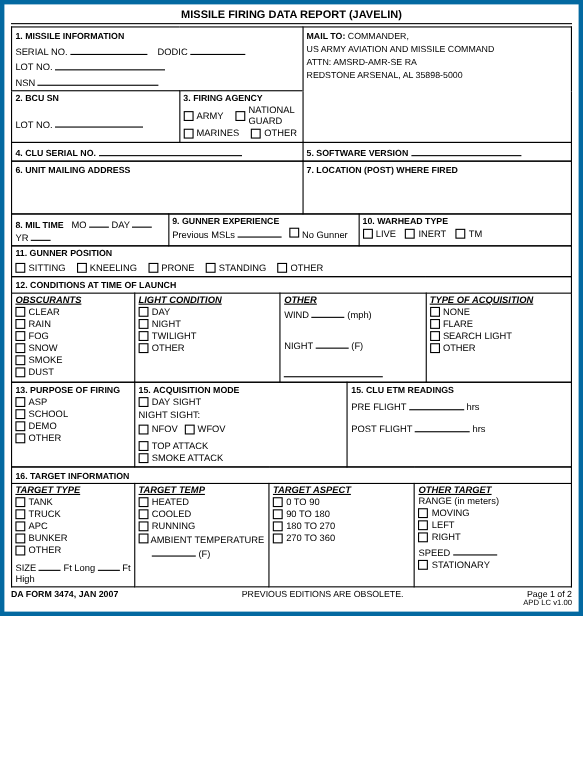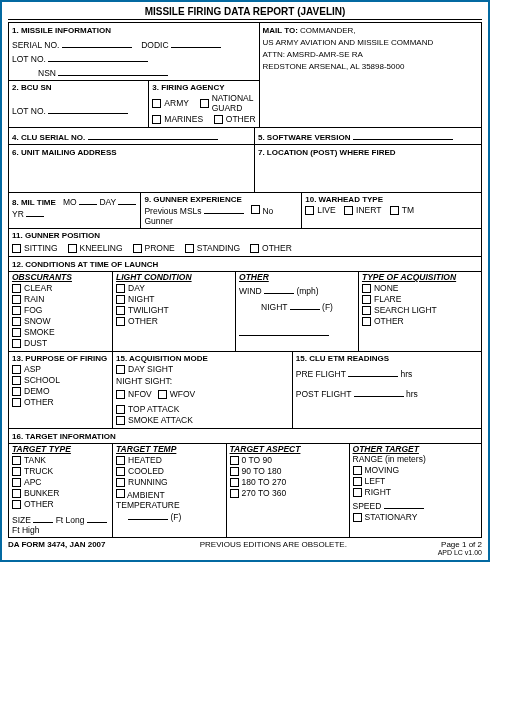--- a/index.html
+++ b/index.html
@@ -5,23 +5,23 @@
     * { box-sizing: border-box; margin: 0; padding: 0; }
     body {
       font-family: Arial, Helvetica, sans-serif;
       font-size: 9px;
       background: #fff;
       width: 530px;
       min-height: 704px;
       color: #000;
     }
     .page {
-      width: 490px;
+      width: 530px;
       padding: 4px 6px;
-      border: 2px solid #0369a1;
+      border: 4px solid #0369a1;
     }
     .header {
       text-align: center;
       font-weight: bold;
       font-size: 10px;
       border-bottom: 1px solid #000;
       padding-bottom: 2px;
       margin-bottom: 2px;
     }
     .header-sub {
@@ -92,21 +92,21 @@
           <span>SERIAL NO.</span>
           <span class="field-line" style="min-width:70px;"></span>
           &nbsp;&nbsp;
           <span>DODIC</span>
           <span class="field-line" style="min-width:50px;"></span>
         </div>
         <div style="margin-top:2px;">
           <span>LOT NO.</span>
           <span class="field-line" style="min-width:100px;"></span>
         </div>
-        <div style="margin-top:2px;margin-left:26px;">
+        <div style="margin-top:2px;">
           <span>NSN</span>
           <span class="field-line" style="min-width:110px;"></span>
         </div>
       </td>
       <td rowspan="2" style="width:48%;vertical-align:top;">
         <div class="mail-block">
           <span class="bold">MAIL TO:</span>
           <span style="white-space:pre-line;">COMMANDER,
 US ARMY AVIATION AND MISSILE COMMAND
 ATTN: AMSRD-AMR-SE RA
@@ -298,21 +298,21 @@
           <span>OTHER</span>
         </div>
       </td>
       <td style="width:26%;border-top:none;padding-top:0;">
         <div class="bold underline">OTHER</div>
         <div style="margin-top:2px;">
           <span>WIND</span>
           <span class="field-line" style="min-width:30px;"></span>
           <span>(mph)</span>
         </div>
-        <div style="margin-top:4px;text-align:center;">
+        <div style="margin-top:16px;">
           <span>NIGHT</span>
           <span class="field-line" style="min-width:30px;"></span>
           <span>(F)</span>
         </div>
         <div style="margin-top:14px;">
           <span class="field-line" style="min-width:90px;"></span>
         </div>
       </td>
       <td style="width:26%;border-top:none;padding-top:0;">
         <div class="bold underline">TYPE OF ACQUISITION</div>

